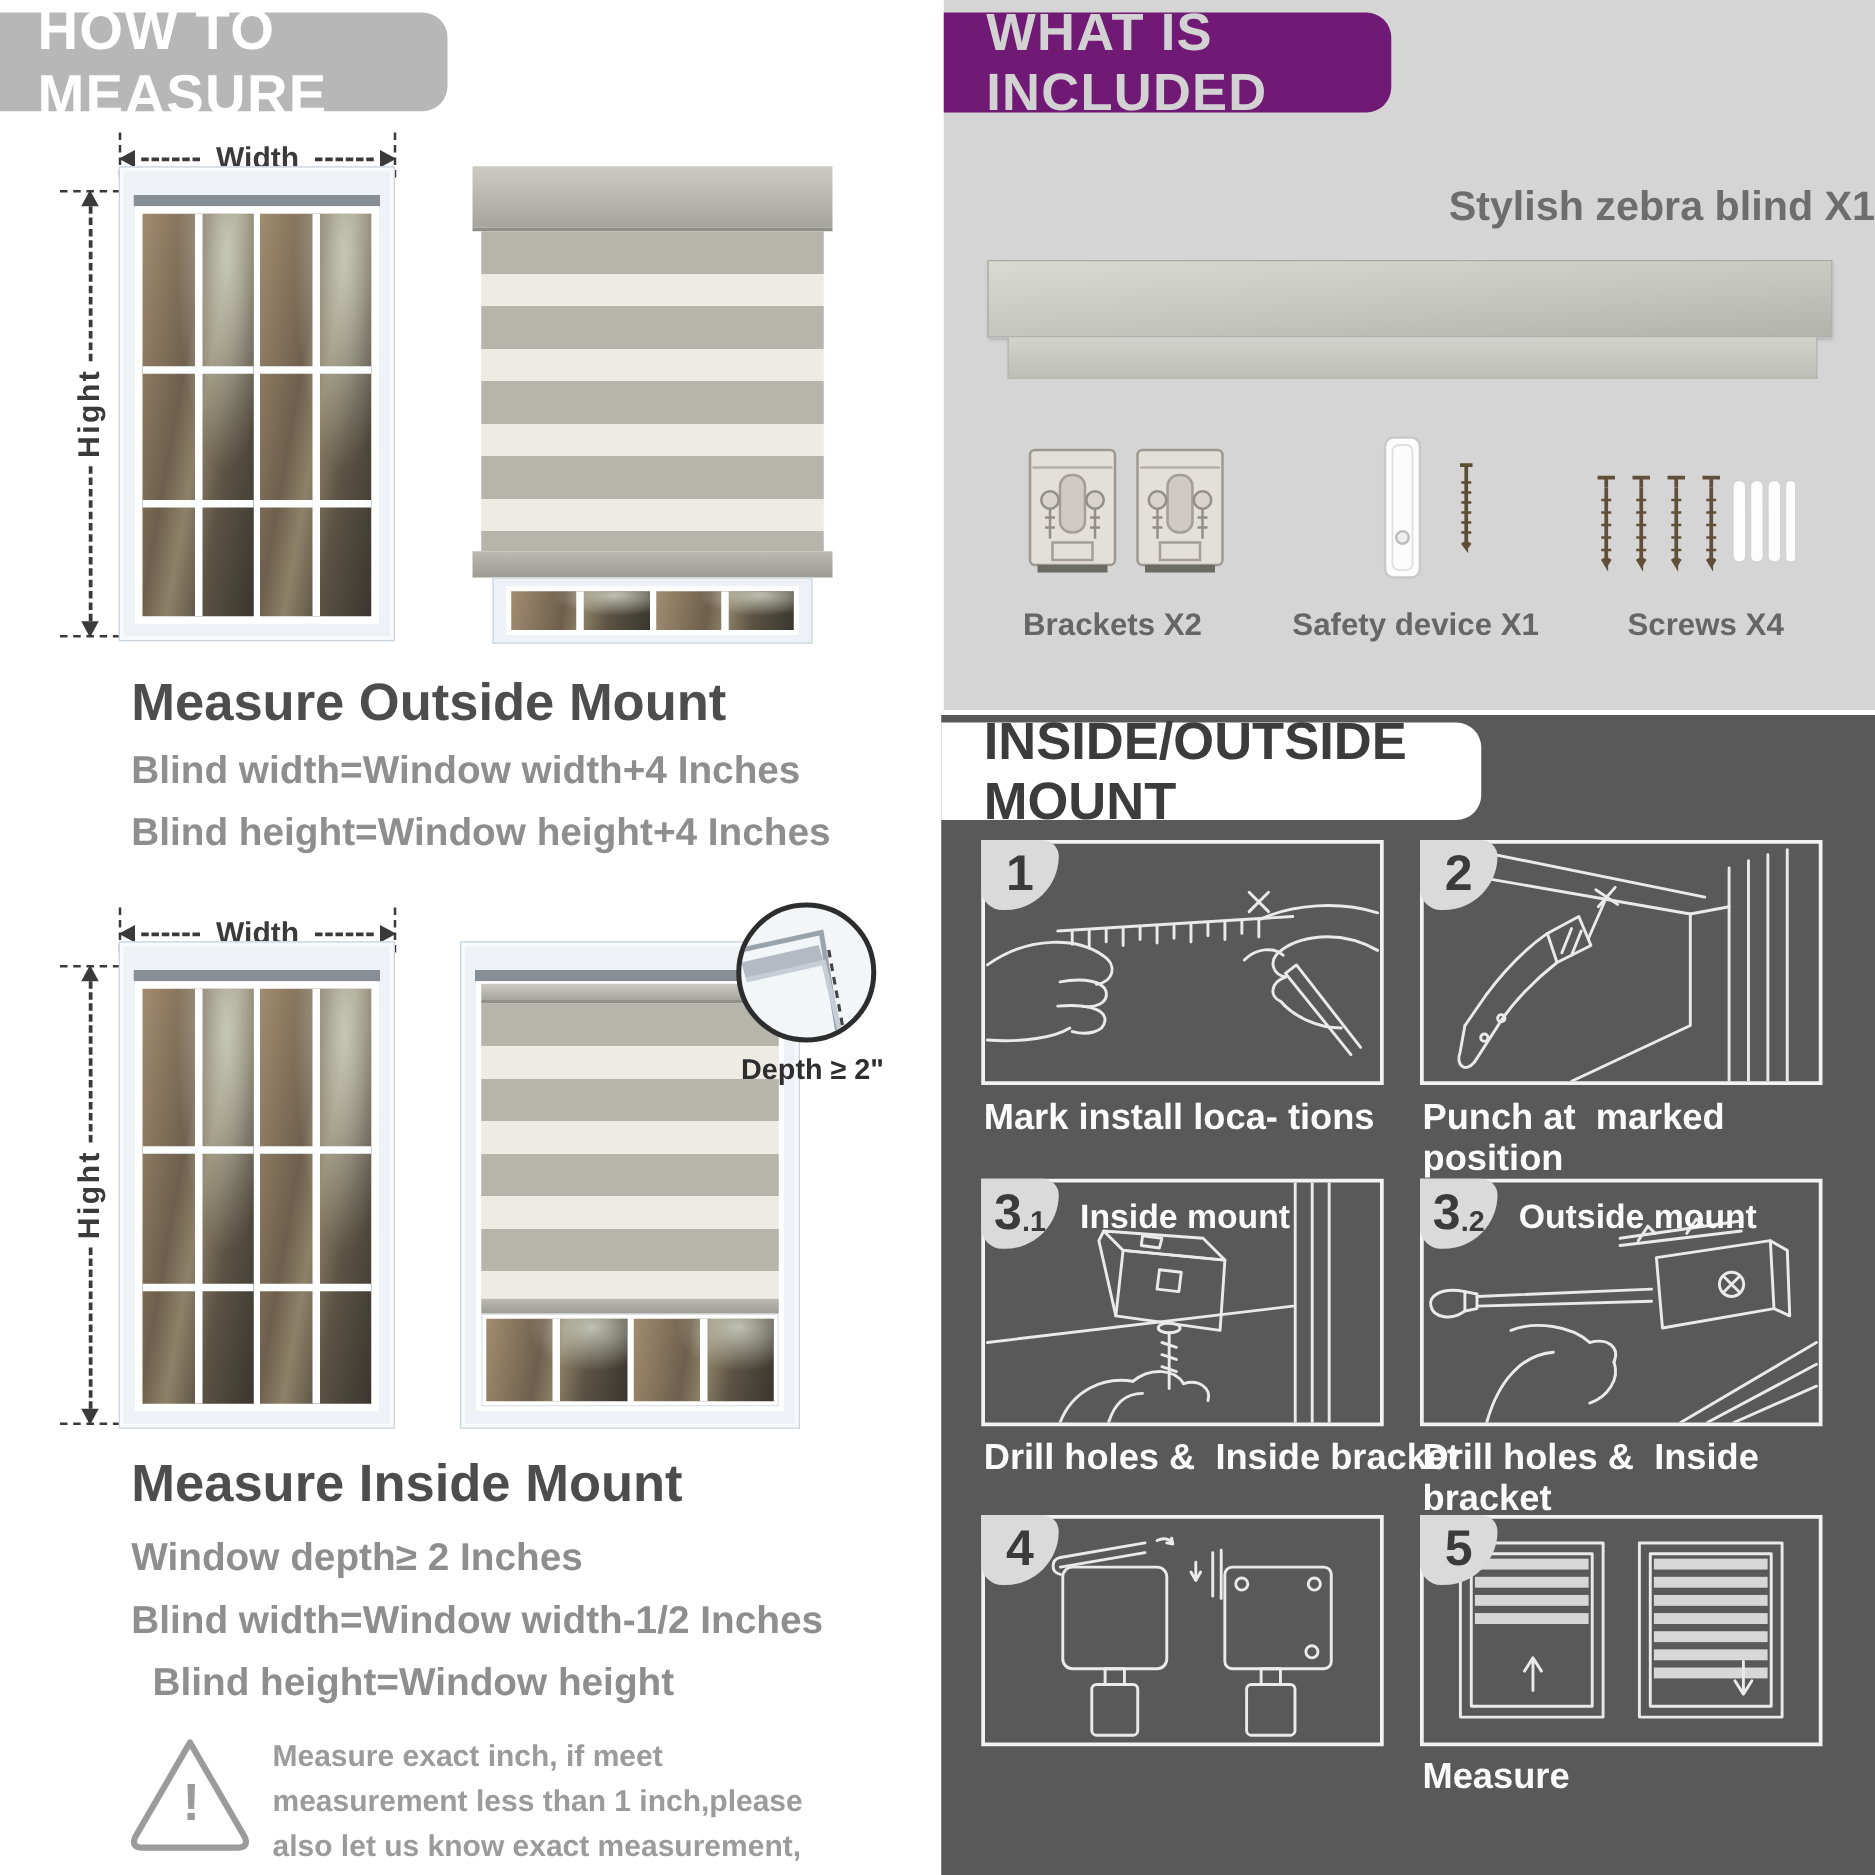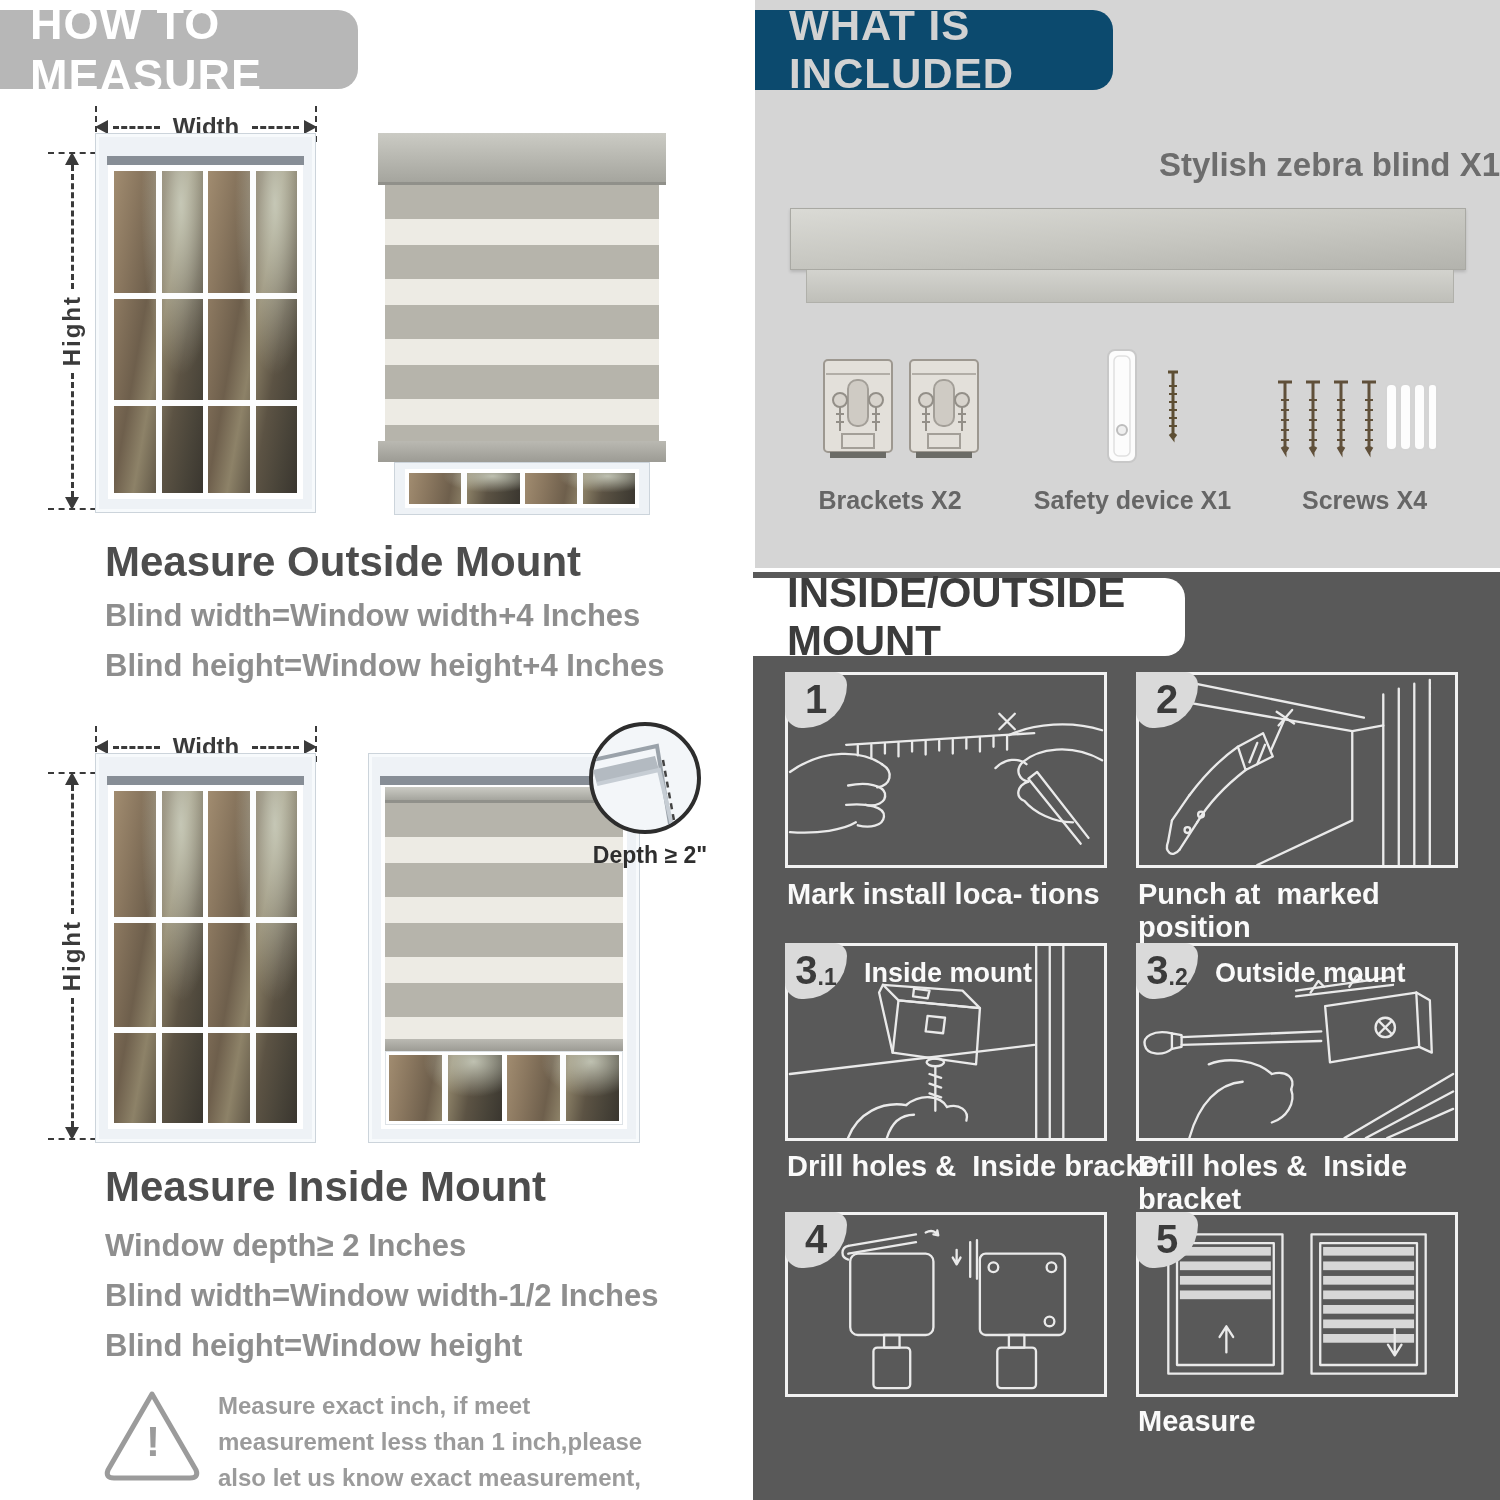--- a/index.html
+++ b/index.html
@@ -5,21 +5,21 @@
   * { margin:0; padding:0; box-sizing:border-box; }
   html,body { background:#ffffff; }
   .canvas { position:relative; width:1500px; height:1500px; background:#ffffff;
             font-family:"Liberation Sans", sans-serif; overflow:hidden; }
 
   
   .banner { position:absolute; display:flex; align-items:center;
             border-radius:0 20px 20px 0; font-weight:bold; z-index:5; }
   .banner-howto   { left:0;  top:10px;  width:358px; height:79px; background:#b7b7b7;
                     color:#ffffff; font-size:45px; padding-left:30px; letter-spacing:1px; }
-  .banner-included{ left:755px; top:10px; width:358px; height:80px; background:#0c4a6e;
+  .banner-included{ left:755px; top:10px; width:358px; height:80px; background:#701a75;
                     color:#d2d2d2; font-size:42px; padding-left:34px; letter-spacing:1px; }
   .banner-mount   { left:753px; top:578px; width:432px; height:78px; background:#ffffff;
                     color:#3c3c3c; font-size:42px; padding-left:34px; }
 
   
   .panel-light { position:absolute; left:755px; top:0; width:745px; height:568px; background:#d5d5d5; }
   .panel-dark  { position:absolute; left:753px; top:572px; width:747px; height:928px; background:#595959; }
 
   
   .meas-w { position:absolute; display:flex; align-items:center; color:#3a3a3a;
@@ -221,21 +221,21 @@
       <polyline points="0,34 64,20 78,104" fill="none" stroke="#9aa2aa" stroke-width="4"></polyline>
       <polyline points="4,58 66,44 80,104" fill="none" stroke="#c6cdd4" stroke-width="4"></polyline>
       <line x1="70" y1="34" x2="82" y2="100" stroke="#444" stroke-width="2.5" stroke-dasharray="6 5"></line>
     </svg>
   </div>
   <div class="depth-lbl" style="left:575px; top:842px; width:150px;">Depth ≥ 2"</div>
 
   <div class="h-measure" style="left:105px; top:1163px;">Measure Inside Mount</div>
   <div class="t-line" style="left:105px; top:1228px;">Window depth≥ 2 Inches</div>
   <div class="t-line" style="left:105px; top:1278px;">Blind width=Window width-1/2 Inches</div>
-  <div class="t-line" style="left:105px; top:1328px;">Blind height=Window height</div>
+  <div class="t-line" style="left:122px; top:1328px;">Blind height=Window height</div>
 
   <svg class="abs" style="left:100px; top:1386px; width:104px; height:98px;" viewBox="0 0 104 98">
     <path d="M52 8 L96 84 Q99 92 90 92 L14 92 Q5 92 8 84 Z" fill="none" stroke="#9b9b9b" stroke-width="5" stroke-linejoin="round"></path>
   </svg>
   <div class="warn-mark" style="left:146px; top:1418px;">!</div>
   <div class="warn-text" style="left:218px; top:1388px;">Measure exact inch, if meet measurement less than 1 inch,please also let us know exact measurement, please do not leave it</div>
 
   <div class="banner banner-included">
     <span>WHAT IS INCLUDED</span>
   </div>

